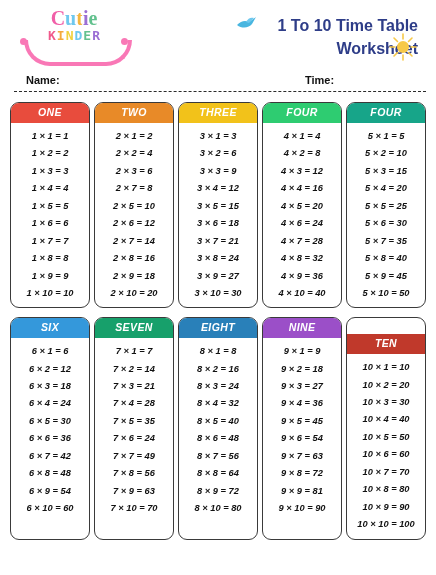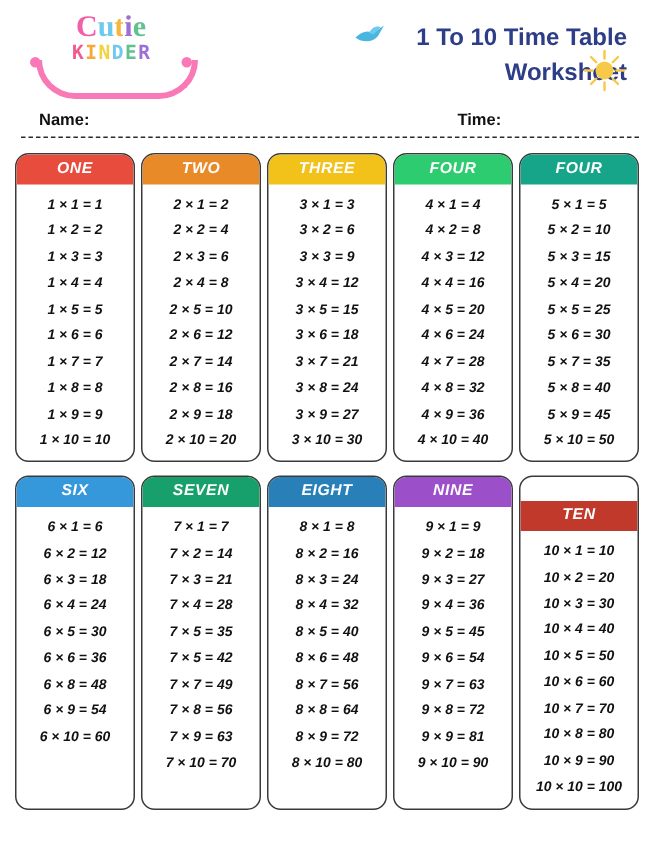--- a/index.html
+++ b/index.html
@@ -233,21 +233,21 @@
           <div class="row-eq">1 × 9 = 9</div>
           <div class="row-eq">1 × 10 = 10</div>
         </div>
       </div>
       <div class="card">
         <div class="card-head" style="background: rgb(232, 138, 40);">TWO</div>
         <div class="card-body">
           <div class="row-eq">2 × 1 = 2</div>
           <div class="row-eq">2 × 2 = 4</div>
           <div class="row-eq">2 × 3 = 6</div>
-          <div class="row-eq">2 × 4 = 8</div>
+          <div class="row-eq">2 × 7 = 8</div>
           <div class="row-eq">2 × 5 = 10</div>
           <div class="row-eq">2 × 6 = 12</div>
           <div class="row-eq">2 × 7 = 14</div>
           <div class="row-eq">2 × 8 = 16</div>
           <div class="row-eq">2 × 9 = 18</div>
           <div class="row-eq">2 × 10 = 20</div>
         </div>
       </div>
       <div class="card">
         <div class="card-head" style="background: rgb(242, 194, 26);">THREE</div>
@@ -298,34 +298,35 @@
   <div class="grid-row">
       <div class="card">
         <div class="card-head" style="background: rgb(52, 152, 219);">SIX</div>
         <div class="card-body">
           <div class="row-eq">6 × 1 = 6</div>
           <div class="row-eq">6 × 2 = 12</div>
           <div class="row-eq">6 × 3 = 18</div>
           <div class="row-eq">6 × 4 = 24</div>
           <div class="row-eq">6 × 5 = 30</div>
           <div class="row-eq">6 × 6 = 36</div>
+          <div class="row-eq">6 × 7 = 42</div>
           <div class="row-eq">6 × 8 = 48</div>
           <div class="row-eq">6 × 9 = 54</div>
           <div class="row-eq">6 × 10 = 60</div>
         </div>
       </div>
       <div class="card">
         <div class="card-head" style="background: rgb(23, 160, 107);">SEVEN</div>
         <div class="card-body">
           <div class="row-eq">7 × 1 = 7</div>
           <div class="row-eq">7 × 2 = 14</div>
           <div class="row-eq">7 × 3 = 21</div>
           <div class="row-eq">7 × 4 = 28</div>
           <div class="row-eq">7 × 5 = 35</div>
-          <div class="row-eq">7 × 5 = 42</div>
+          <div class="row-eq">7 × 6 = 24</div>
           <div class="row-eq">7 × 7 = 49</div>
           <div class="row-eq">7 × 8 = 56</div>
           <div class="row-eq">7 × 9 = 63</div>
           <div class="row-eq">7 × 10 = 70</div>
         </div>
       </div>
       <div class="card">
         <div class="card-head" style="background: rgb(41, 128, 185);">EIGHT</div>
         <div class="card-body">
           <div class="row-eq">8 × 1 = 8</div>

